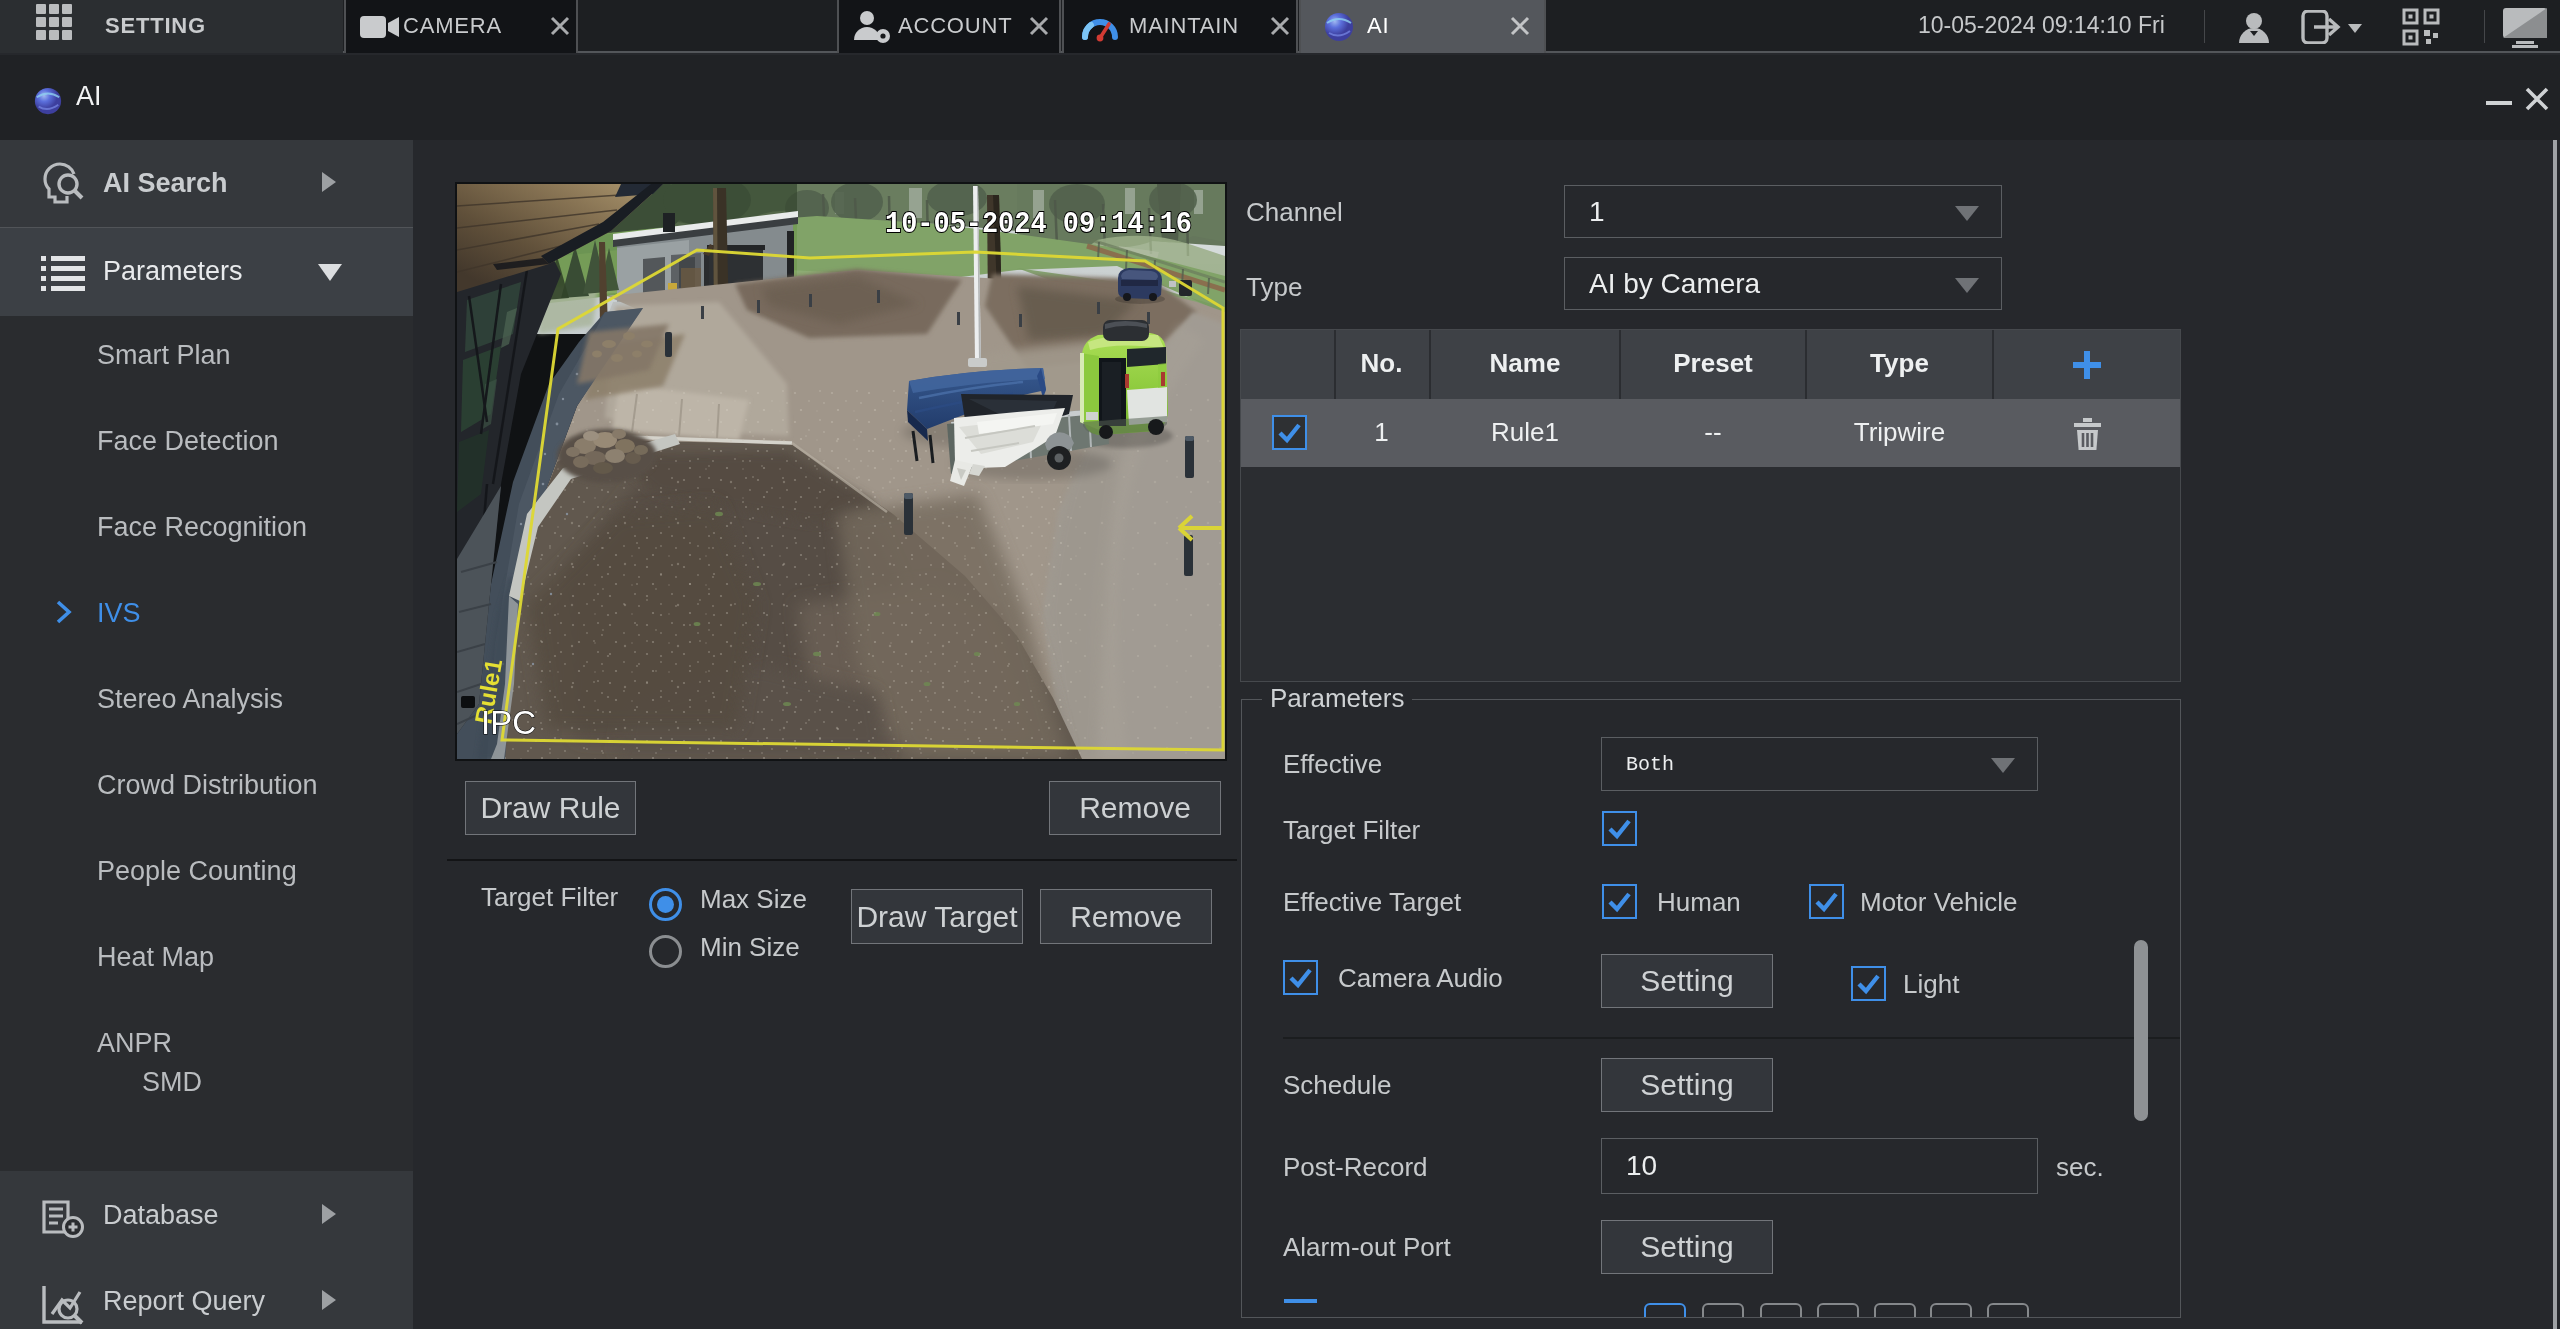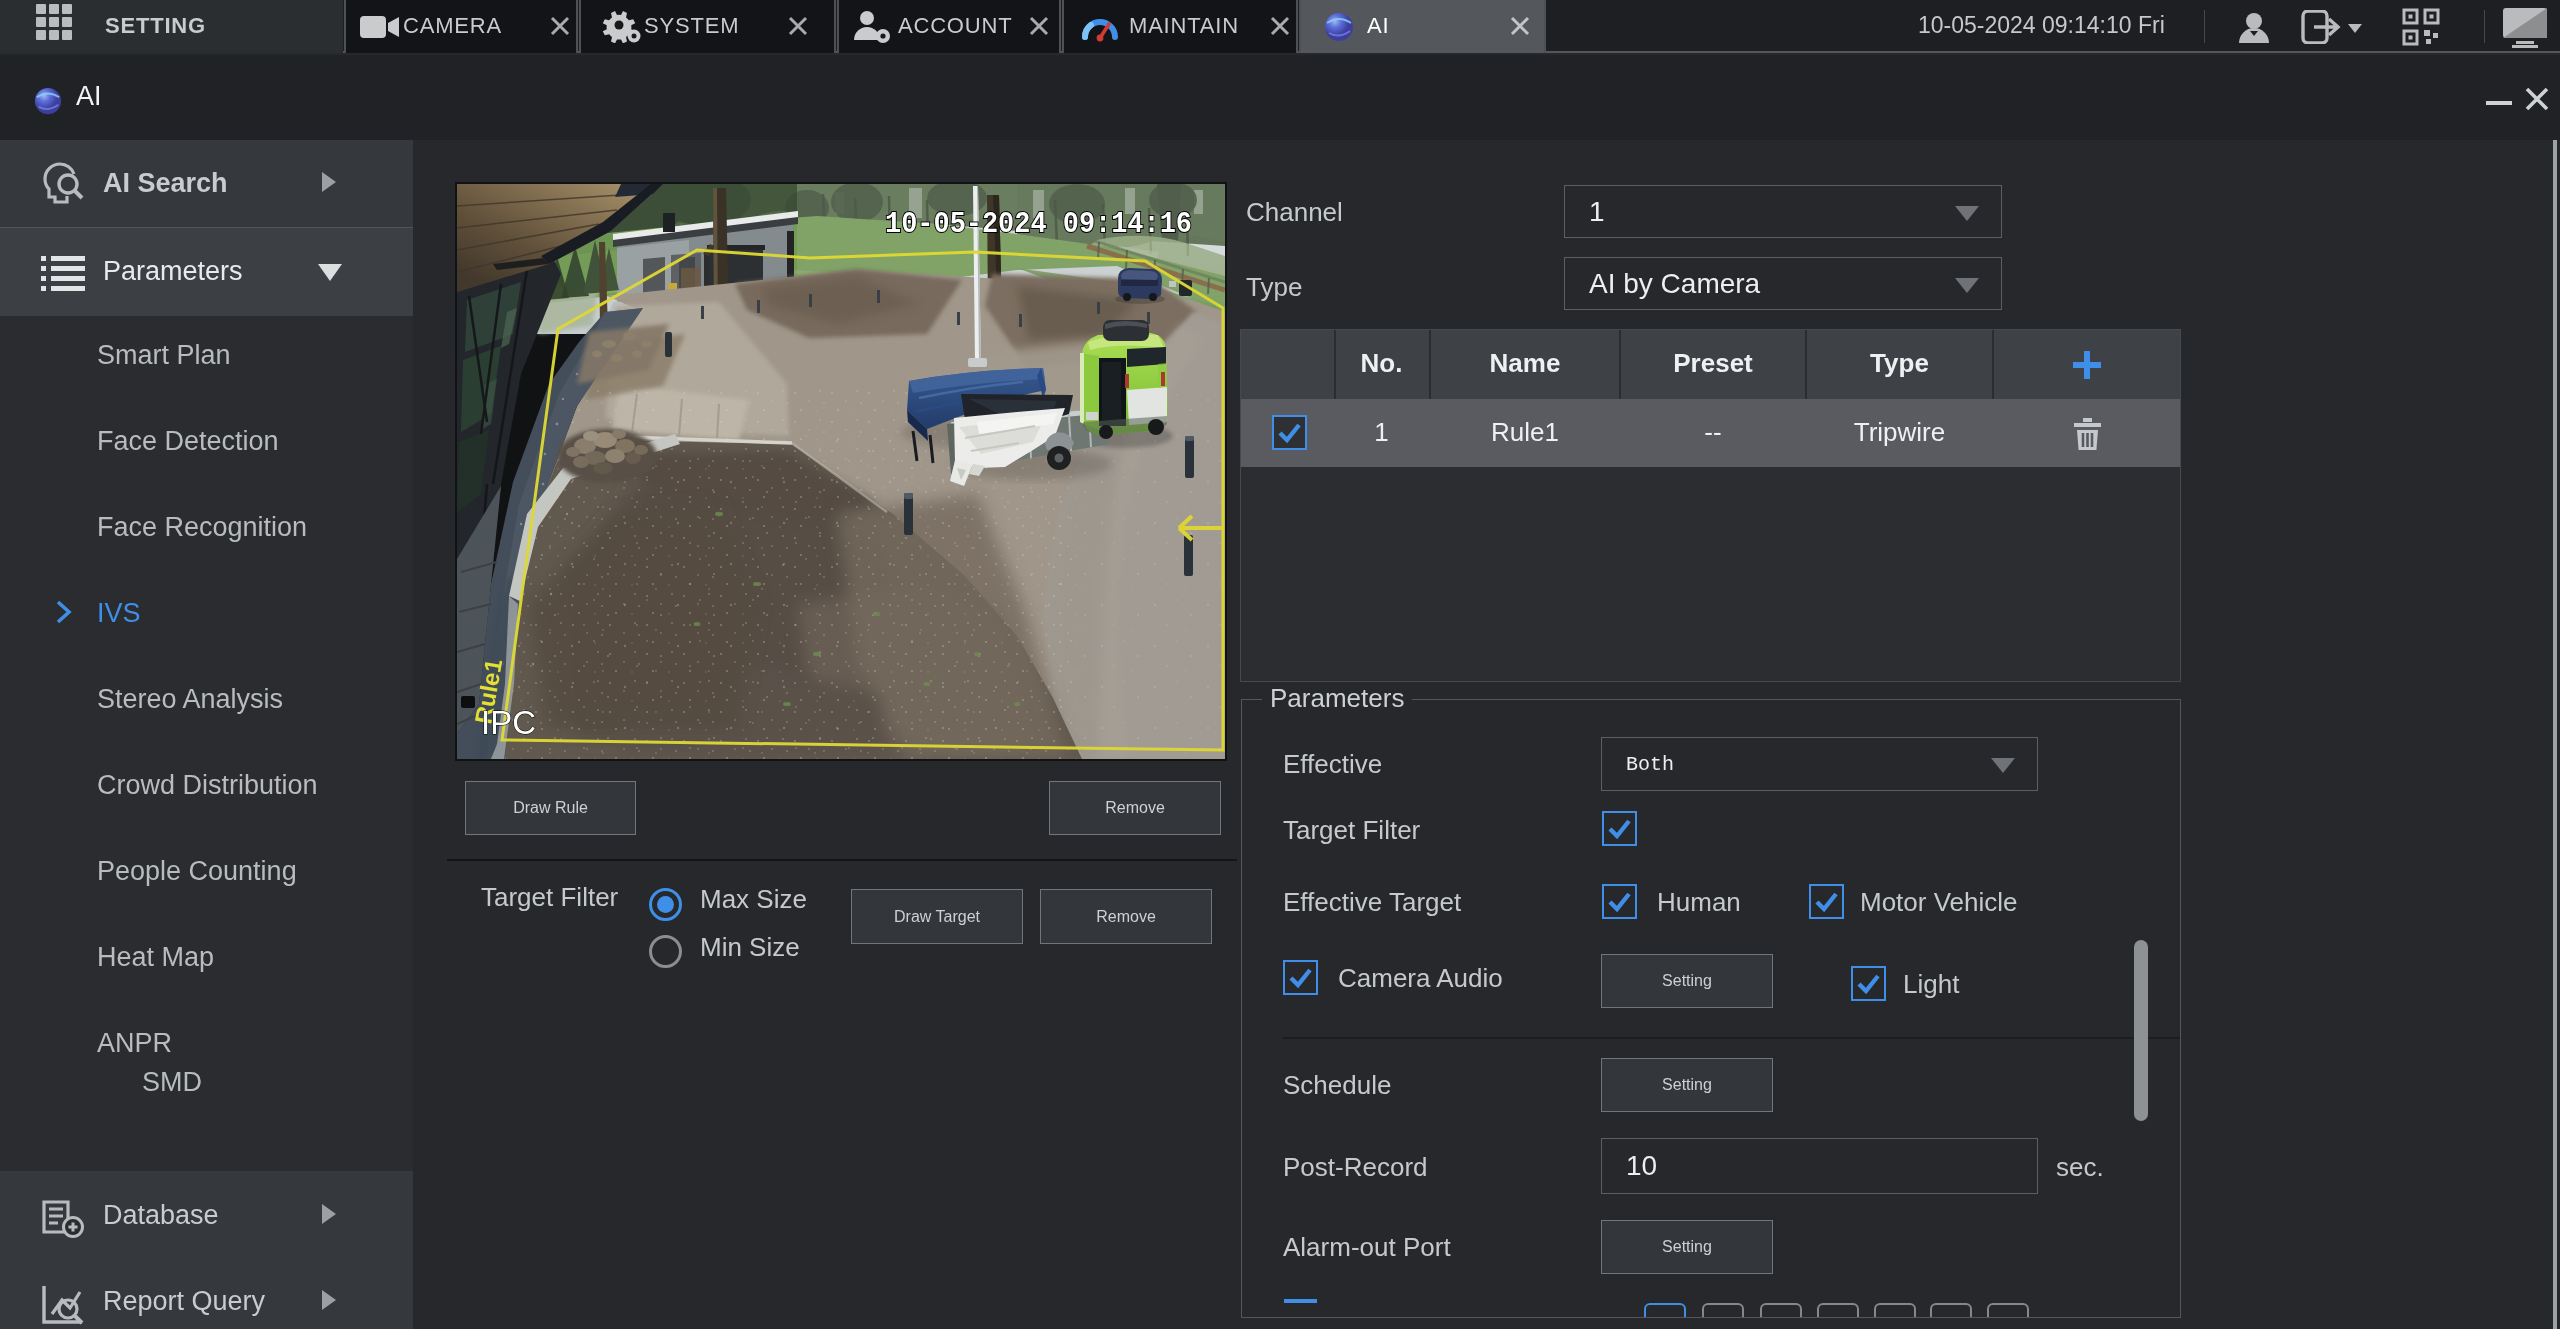--- a/index.html
+++ b/index.html
@@ -20,21 +20,21 @@
 
 #sidebar { position:absolute; left:0; top:140px; width:413px; height:1189px; background:#2a2c2f; }
 #sidebar .topsec { position:absolute; left:0; top:0; width:413px; height:176px; background:#35383c; }
 #sidebar .botsec { position:absolute; left:0; top:1031px; width:413px; height:158px; background:#35383c; }
 #sidebar .hl { position:absolute; left:0; top:87px; width:413px; height:89px; background:#3c4045; border-top:1px solid #515458; }
 .mitem { position:absolute; left:103px; color:#c9cccf; font-size:27px; }
 .sitem { position:absolute; left:97px; color:#b9bcbf; font-size:27px; }
 .arrow-r { position:absolute; left:322px; width:0; height:0; border-left:14px solid #9da0a3; border-top:10px solid transparent; border-bottom:10px solid transparent; }
 .arrow-d { position:absolute; left:318px; width:0; height:0; border-top:17px solid #dcdee0; border-left:12px solid transparent; border-right:12px solid transparent; }
 
-.btn { position:absolute; background:#33363b; border:1px solid #72757a; color:#ced1d3; font-size:16px; text-align:center; }
+.btn { position:absolute; background:#33363b; border:1px solid #72757a; color:#ced1d3; font-size:30px; text-align:center; }
 .lbl { position:absolute; color:#c6c9cb; font-size:26px; white-space:nowrap; }
 .dd { position:absolute; background:#26282c; border:1px solid #5b5e62; color:#eceeef; font-size:28px; }
 .dd .txt { position:absolute; left:24px; top:50%; transform:translateY(-50%); }
 .dd .car { position:absolute; right:22px; top:50%; margin-top:-6px; width:0; height:0; border-top:15px solid #6f7276; border-left:12px solid transparent; border-right:12px solid transparent; }
 .cb { position:absolute; width:35px; height:35px; border:2px solid #3f8fe8; background:transparent; }
 .cb svg { position:absolute; left:1px; top:1px; }
 .setbtn { width:172px; height:54px; line-height:52px; }
 </style>
 </head>
 <body>
@@ -64,36 +64,20 @@
     <path d="M28 10 L39 4 L39 24 L28 18 Z" fill="#c9cbcd"></path>
   </svg>
   <div class="tablabel" style="left:57px;">CAMERA</div>
   <div class="tabx" style="left:202px;">
         <svg width="24" height="24">
           <path d="M4 4 L20 20 M20 4 L4 20" stroke="#a8aaac" stroke-width="3"></path>
         </svg>
       </div>
 </div>
 
-<div class="tab" style="left:579px;width:257px;">
-  <svg class="abs" style="left:20px;top:11px;" width="42" height="32" viewBox="0 0 42 32">
-    <g fill="#c9cbcd">
-      <path d="M14 0 l2 4 a10 10 0 0 1 4 0 l2 -4 l4 2 l-1 4.4 a10 10 0 0 1 2.8 2.8 l4.4 -1 l2 4 l-4 2 a10 10 0 0 1 0 4 l4 2 -2 4 -4.4 -1 a10 10 0 0 1 -2.8 2.8 l1 4.4 -4 2 -2 -4 a10 10 0 0 1 -4 0 l-2 4 -4 -2 1 -4.4 a10 10 0 0 1 -2.8 -2.8 l-4.4 1 -2 -4 4 -2 a10 10 0 0 1 0 -4 l-4 -2 2 -4 4.4 1 a10 10 0 0 1 2.8 -2.8 l-1 -4.4 Z"></path>
-      <circle cx="18" cy="14" r="4.5" fill="#17191b"></circle>
-      <circle cx="33" cy="25" r="6.5" fill="#c9cbcd"></circle>
-      <circle cx="33" cy="25" r="2.5" fill="#17191b"></circle>
-    </g>
-  </svg>
-  <div class="tablabel" style="left:63px;">SYSTEM</div>
-  <div class="tabx" style="left:205px;">
-        <svg width="24" height="24">
-          <path d="M4 4 L20 20 M20 4 L4 20" stroke="#a8aaac" stroke-width="3"></path>
-        </svg>
-      </div>
-</div>
 
 <div class="tab" style="left:837px;width:224px;">
   <svg class="abs" style="left:14px;top:10px;" width="40" height="34" viewBox="0 0 40 34">
     <g fill="#c9cbcd">
       <circle cx="14" cy="8" r="7"></circle>
       <path d="M1 30 a13 13 0 0 1 26 0 Z"></path>
       <circle cx="30" cy="26" r="7" fill="#c9cbcd"></circle>
       <circle cx="30" cy="26" r="2.6" fill="#17191b"></circle>
     </g>
   </svg>

